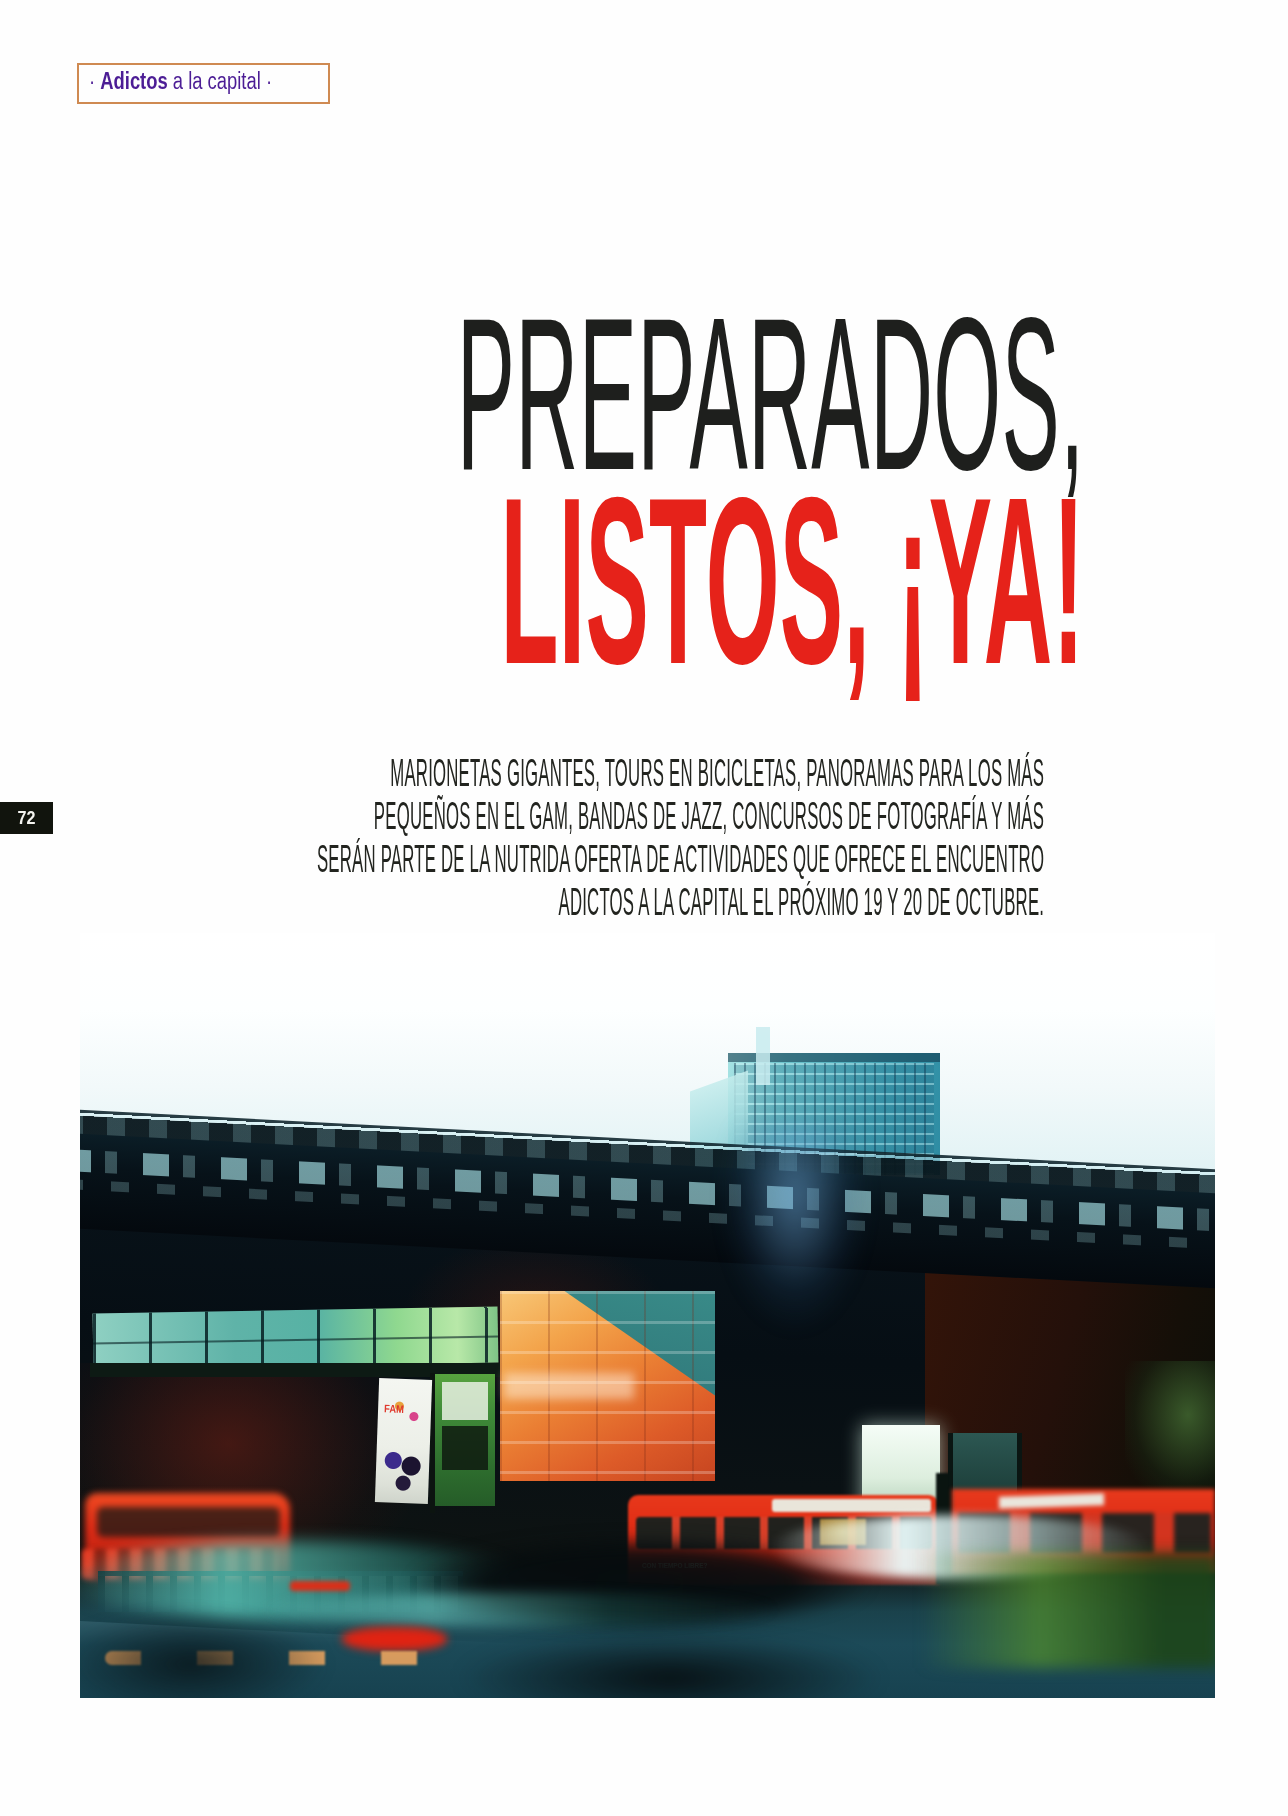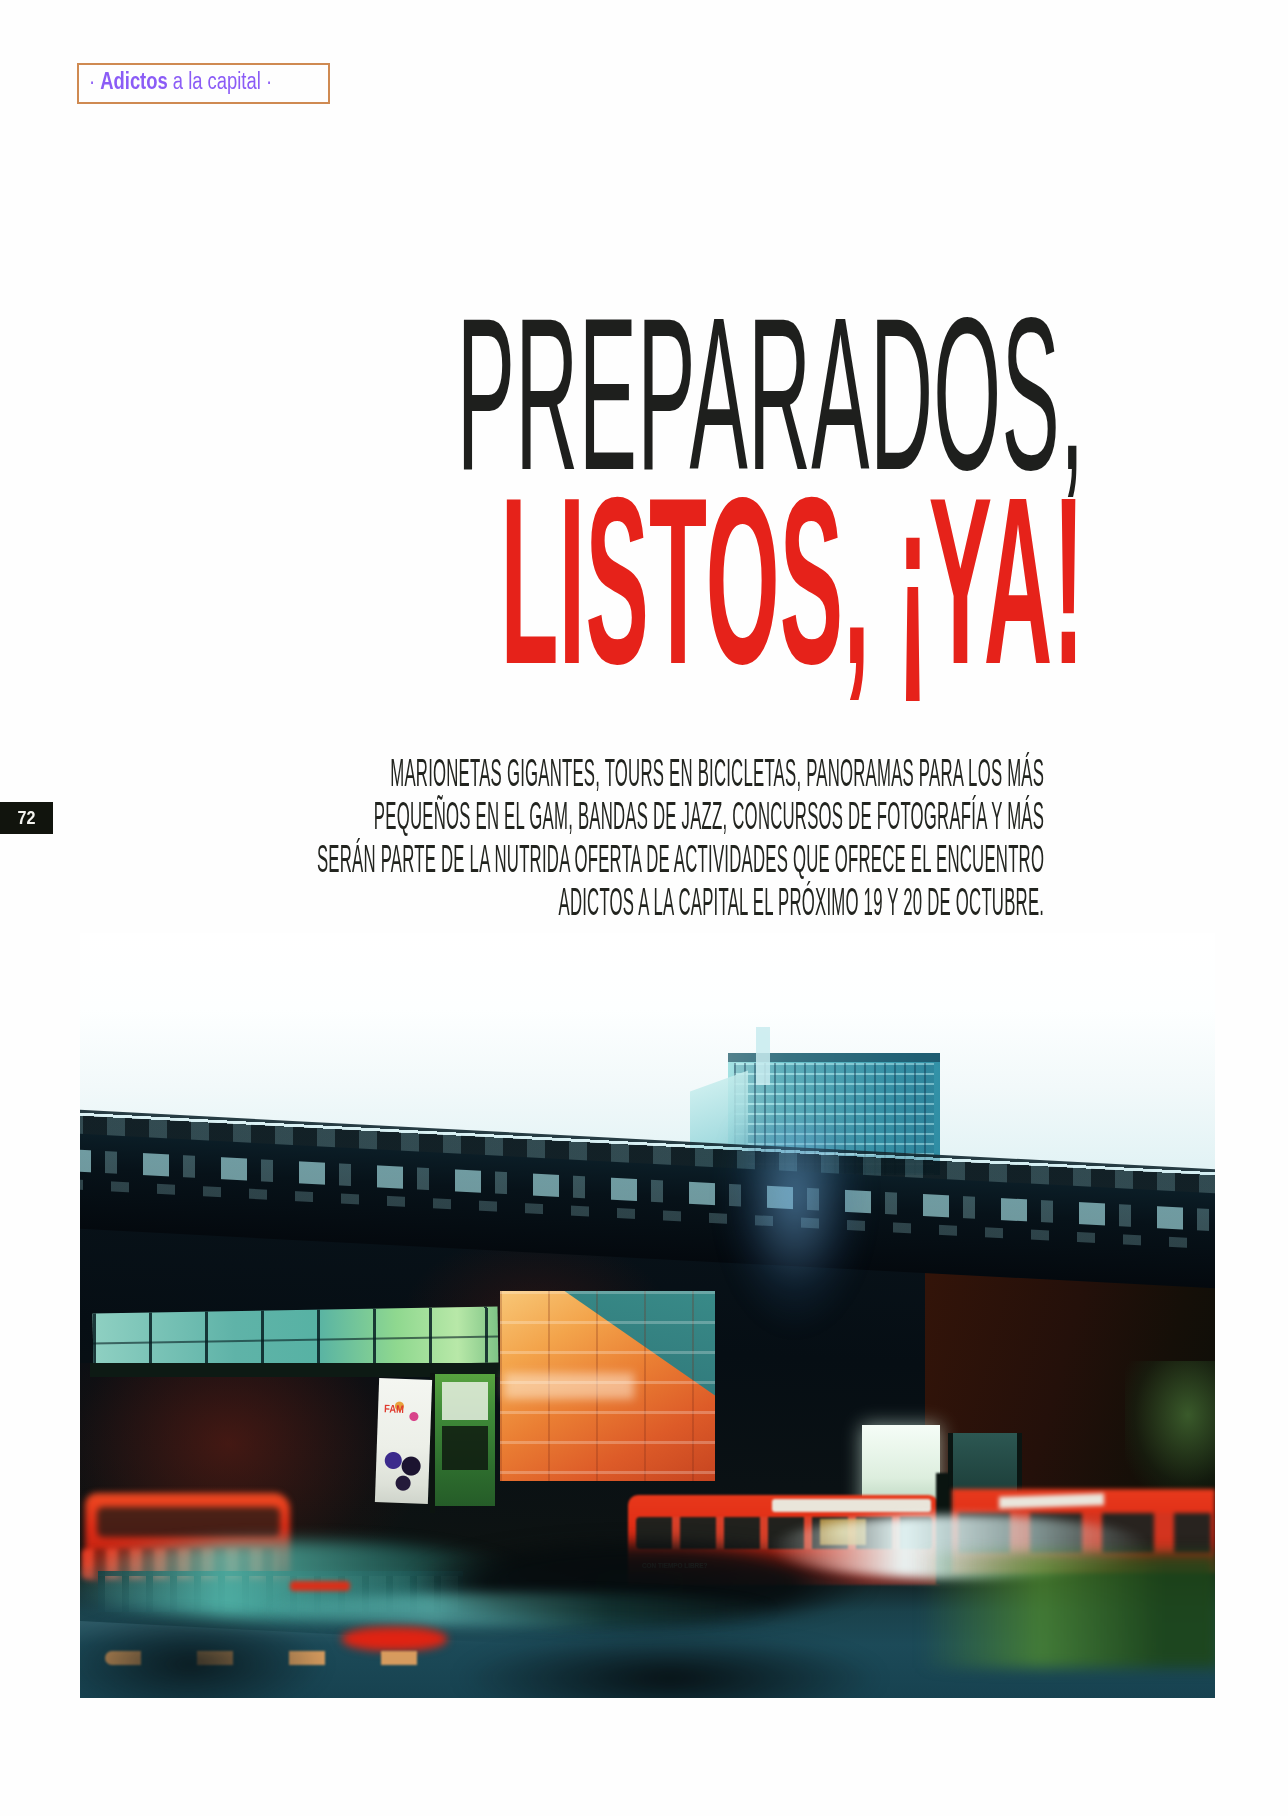--- a/index.html
+++ b/index.html
@@ -5,21 +5,21 @@
   html,body { margin:0; padding:0; background:#ffffff; }
   .page {
     position:relative; width:1288px; height:1816px; background:#fefefe;
     overflow:hidden; font-family:"Liberation Sans", sans-serif;
   }
 
   
   .badge {
     position:absolute; left:77px; top:63px;
     border:2px solid #cf8a52; padding:3px 10px 7px 10px;
-    color:#8b5cf6; font-size:23px; white-space:nowrap;
+    color:#4c1d95; font-size:23px; white-space:nowrap;
   }
   .badge-inner { display:inline-block; transform:scaleX(0.8); transform-origin:0 50%; }
   .badge-brand { font-weight:bold; }
 
   
   .title-line1 {
     position:absolute; right:203px; top:285px; font-size:218px; line-height:1;
     color:#1e1f1d; white-space:nowrap; transform:scaleX(0.40);
     transform-origin:100% 0; letter-spacing:1px; font-weight:normal;
   }

